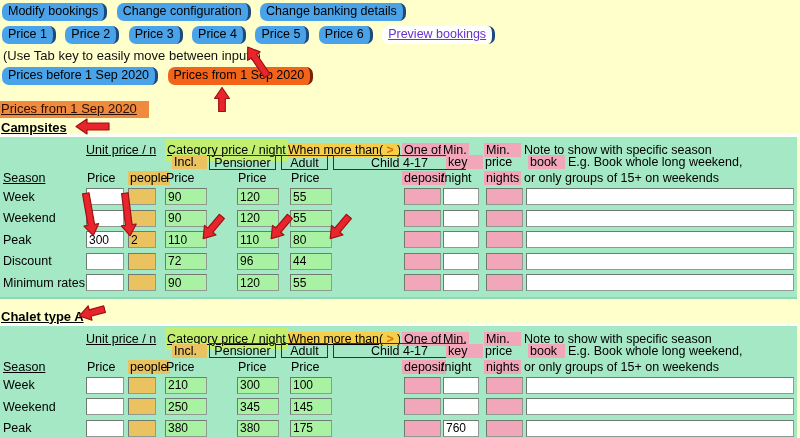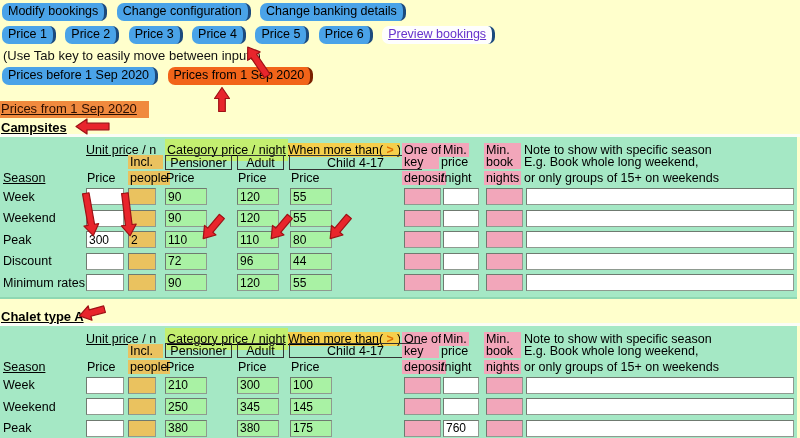--- a/index.html
+++ b/index.html
@@ -30,21 +30,21 @@
   }
 
   .table-title-row{margin:1px 0 0 1px;height:15px;}
   .table-title{font-size:13px;font-weight:bold;color:#000;text-decoration:underline;}
   .table-strip{height:3px;margin-top:1px;background:#fbfdf6;}
   .green-box{background:#a5e8c5;padding:2px 0 3px;border-bottom:2px solid #8fd8b2;width:797px;box-sizing:border-box;}
   .price-table + .price-table{margin-top:8px;}
 
   .tgrid{display:grid;grid-template-columns:84px 42px 37px 72px 53px 114px 39px 43px 40px 1fr;align-items:center;}
   .hrow1{height:15px;}
-  .hrow2{height:16px;}
+  .hrow2{height:16px;padding-left:44px;}
   .hrow3{height:16px;}
   .trow{height:21.5px;}
   .cell{white-space:nowrap;overflow:visible;font-size:12.5px;color:#000;}
   .span2{grid-column:span 2;}
   .u{text-decoration:underline;}
 
   .hl{display:inline-block;padding:4px 2px;}
   .hl-green{background:#c3ef70;margin-left:2px;}
   .hl-yellow{background:#f5cf4c;display:block;margin-right:10px;width:112px;overflow:hidden;font-size:12.3px;}
   .hl-tan{background:#eac25f;display:inline-block;min-width:35px;box-sizing:border-box;padding:0 2px;margin-left:2px;}

